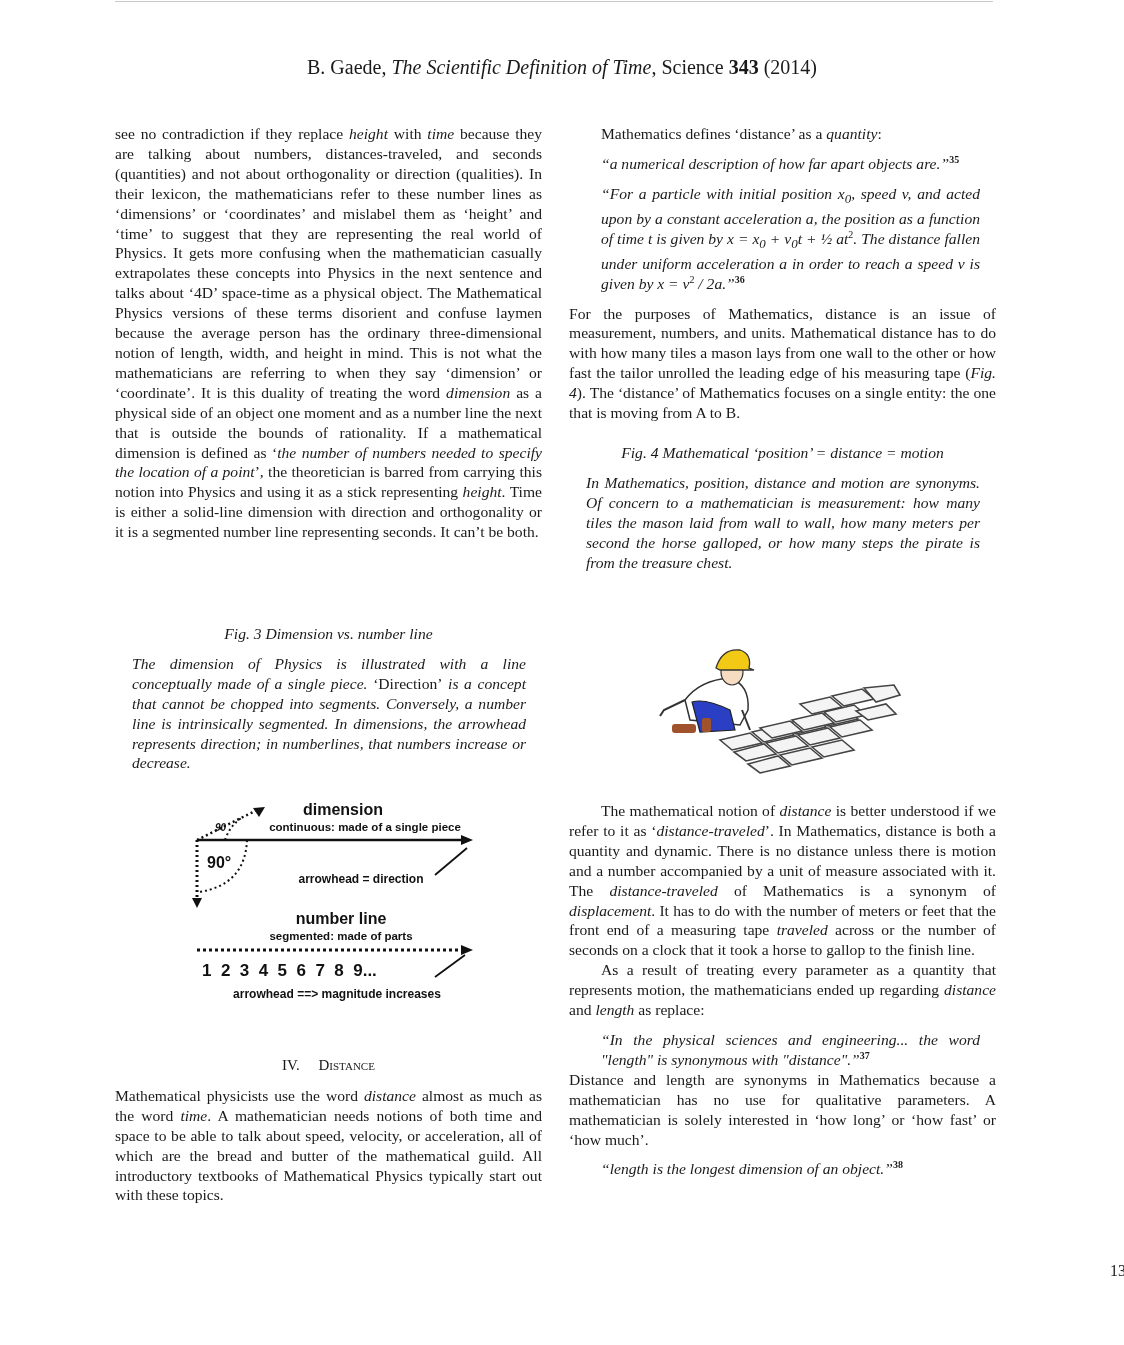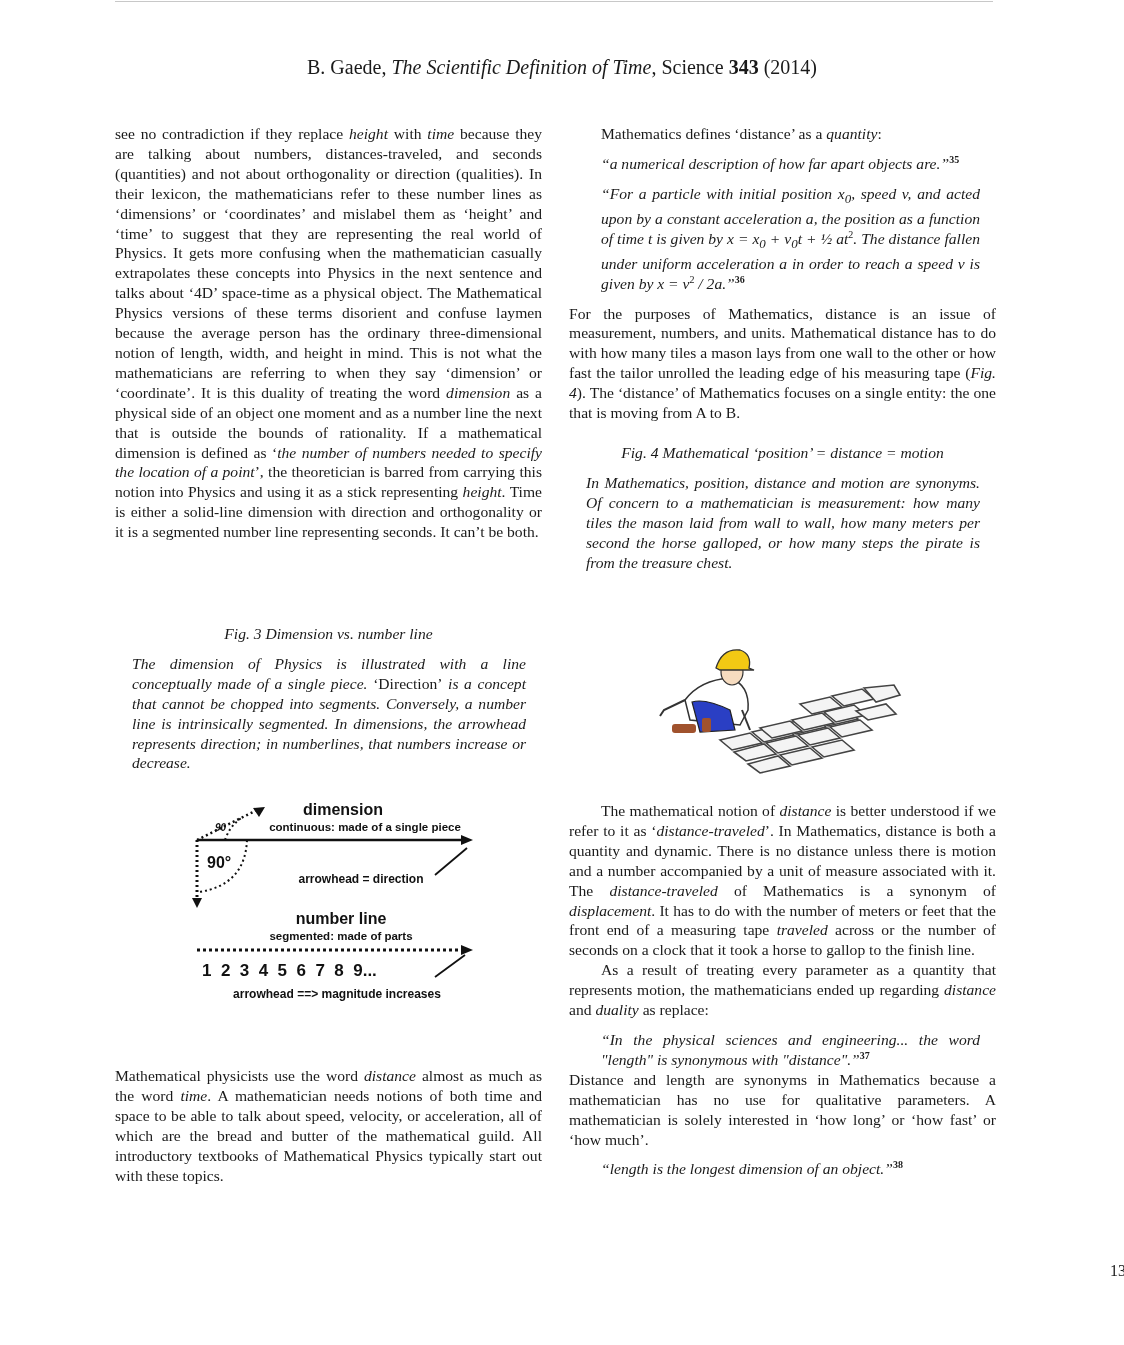--- a/index.html
+++ b/index.html
@@ -64,20 +64,21 @@
   <text x="156" y="129" class="dtext" font-size="16" text-anchor="middle">number line</text>
   <text x="156" y="145" class="dtext" font-size="11.5" text-anchor="middle">segmented: made of parts</text>
   <line x1="12" y1="155" x2="280" y2="155" stroke="#111" stroke-width="3" stroke-dasharray="3,3"></line>
   <polygon points="288,155 276,150 276,160" fill="#111"></polygon>
   <text x="17" y="181" class="dtext" font-size="17" style="white-space:pre">1  2  3  4  5  6  7  8  9...</text>
   <line x1="250" y1="182" x2="280" y2="160" stroke="#111" stroke-width="1.8"></line>
   <text x="152" y="203" class="dtext" font-size="12" text-anchor="middle">arrowhead ==&gt; magnitude increases</text>
 </svg>
 
 <div class="col left" style="top:1056px;">
+  <p style="text-align:center; font-size:15px;"><span>IV.</span>&nbsp;&nbsp;&nbsp;&nbsp;&nbsp;<span class="sc">Distance</span></p>
   <p style="margin-top:10px;"><span>Mathematical physicists use the word </span><i>distance</i><span> almost as much as the word </span><i>time</i><span>. A mathematician needs notions of both time and space to be able to talk about speed, velocity, or acceleration, all of which are the bread and butter of the mathematical guild. All introductory textbooks of Mathema­tical Physics typically start out with these topics.</span></p>
 </div>
 
 <div class="col right" style="top:124px;">
   <p style="padding-left:32px;"><span>Mathematics defines ‘distance’ as a </span><i>quantity</i><span>:</span></p>
   <p class="indent-q" style="margin-top:10px;"><span>“a numerical description of how far apart objects are.”</span><sup>35</sup></p>
   <p class="indent-q" style="margin-top:10px;"><span>“For a particle with initial position x</span><sub>0</sub><span>, speed v, and acted upon by a constant acceleration a, the position as a function of time t is given by x = x</span><sub>0</sub><span> + v</span><sub>0</sub><span>t + ½ at</span><sup style="font-weight:normal">2</sup><span>. The distance fallen under uniform acceleration a in order to reach a speed v is given by x = v</span><sup style="font-weight:normal">2</sup><span> / 2a.”</span><sup>36</sup></p>
   <p style="margin-top:10px;"><span>For the purposes of Mathematics, distance is an issue of measurement, numbers, and units. Mathematical distance has to do with how many tiles a mason lays from one wall to the other or how fast the tailor unrolled the leading edge of his measuring tape (</span><i>Fig. 4</i><span>). The ‘distance’ of Mathematics focuses on a single entity: the one that is moving from A to B.</span></p>
   <p class="figcap" style="margin-top:20px;">Fig. 4   Mathematical ‘position’ = distance = motion</p>
   <p class="figdesc" style="margin-top:10px;">In Mathematics, position, distance and motion are synonyms. Of concern to a mathematician is measure­ment: how many tiles the mason laid from wall to wall, how many meters per second the horse galloped, or how many steps the pirate is from the treasure chest.</p>
@@ -113,19 +114,19 @@
     <path d="M 66 28 Q 72 8 90 10 Q 102 14 99 28 L 104 30 L 70 30 Z" fill="#f2c914" stroke="#333" stroke-width="1.3"></path>
     <rect x="22" y="84" width="24" height="9" rx="3" fill="#a0522d"></rect>
     <rect x="52" y="78" width="9" height="14" rx="2" fill="#a0522d"></rect>
     <path d="M 35 60 L 14 70 L 10 76" fill="none" stroke="#333" stroke-width="2"></path>
     <path d="M 92 70 L 100 90" fill="none" stroke="#333" stroke-width="2"></path>
   </g>
 </svg>
 
 <div class="col right" style="top:801px;">
   <p class="ti"><span>The mathematical notion of </span><i>distance</i><span> is better understood if we refer to it as ‘</span><i>distance-traveled</i><span>’. In Mathe­matics, distance is both a quantity and dynamic. There is no distance unless there is motion and a number accompanied by a unit of measure associated with it. The </span><i>distance-traveled</i><span> of Mathematics is a synonym of </span><i>displacement</i><span>. It has to do with the number of meters or feet that the front end of a measuring tape </span><i>traveled</i><span> across or the number of seconds on a clock that it took a horse to gallop to the finish line.</span></p>
-  <p class="ti"><span>As a result of treating every parameter as a quantity that represents motion, the mathematicians ended up regarding </span><i>distance</i><span> and </span><i>duality</i><span> as replace:</span></p>
+  <p class="ti"><span>As a result of treating every parameter as a quantity that represents motion, the mathematicians ended up regarding </span><i>distance</i><span> and </span><i>length</i><span> as replace:</span></p>
   <p class="indent-q" style="margin-top:10px;"><span>“In the physical sciences and engineering... the word "length" is synonymous with "distance".”</span><sup>37</sup></p>
   <p style="">Distance and length are synonyms in Mathematics because a mathematician has no use for qualitative parameters. A mathematician is solely interested in ‘how long’ or ‘how fast’ or ‘how much’.</p>
   <p class="indent-q" style="margin-top:10px;"><span>“length is the longest dimension of an object.”</span><sup>38</sup></p>
 </div>
 
 <div class="pageno">133</div>
 
 </body></html>

